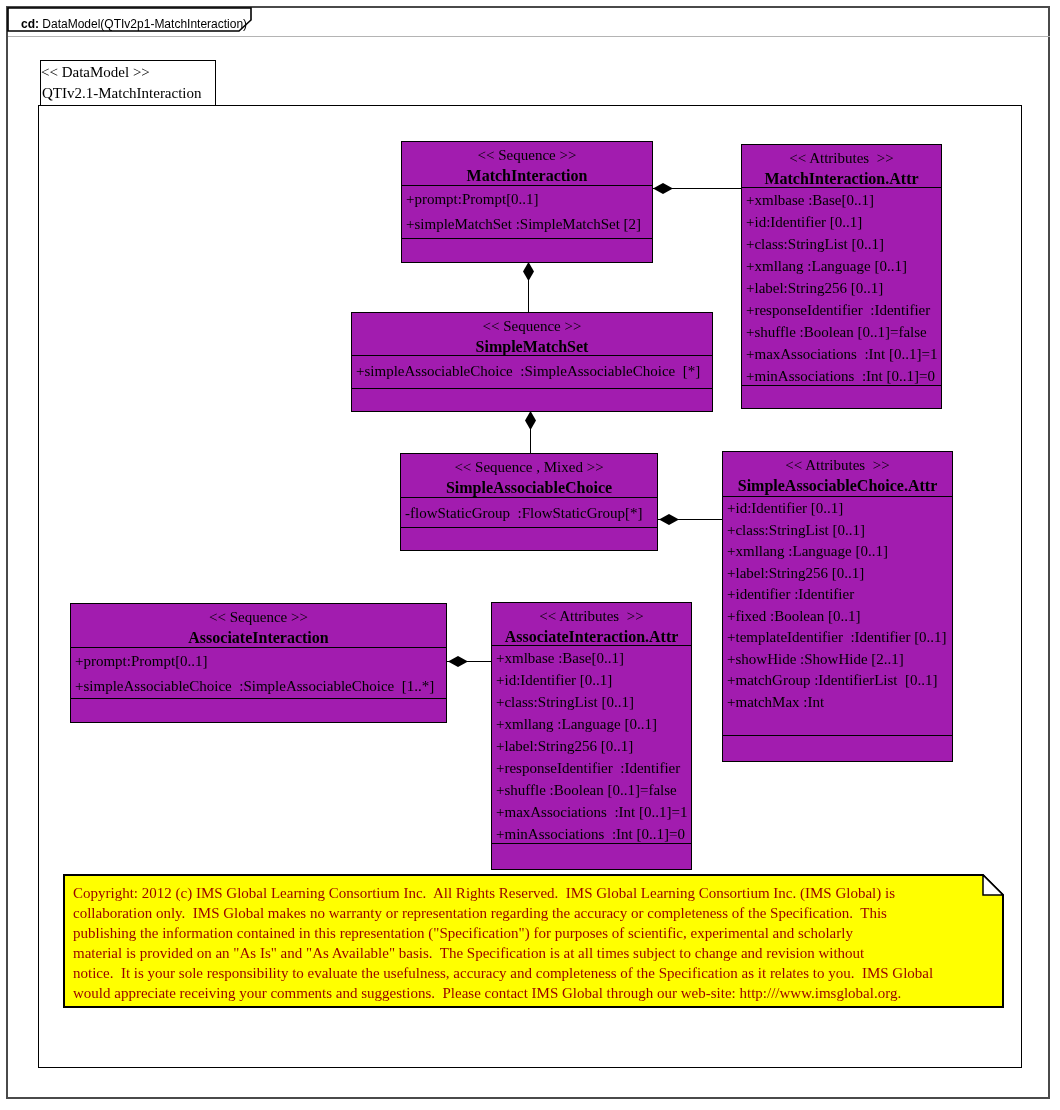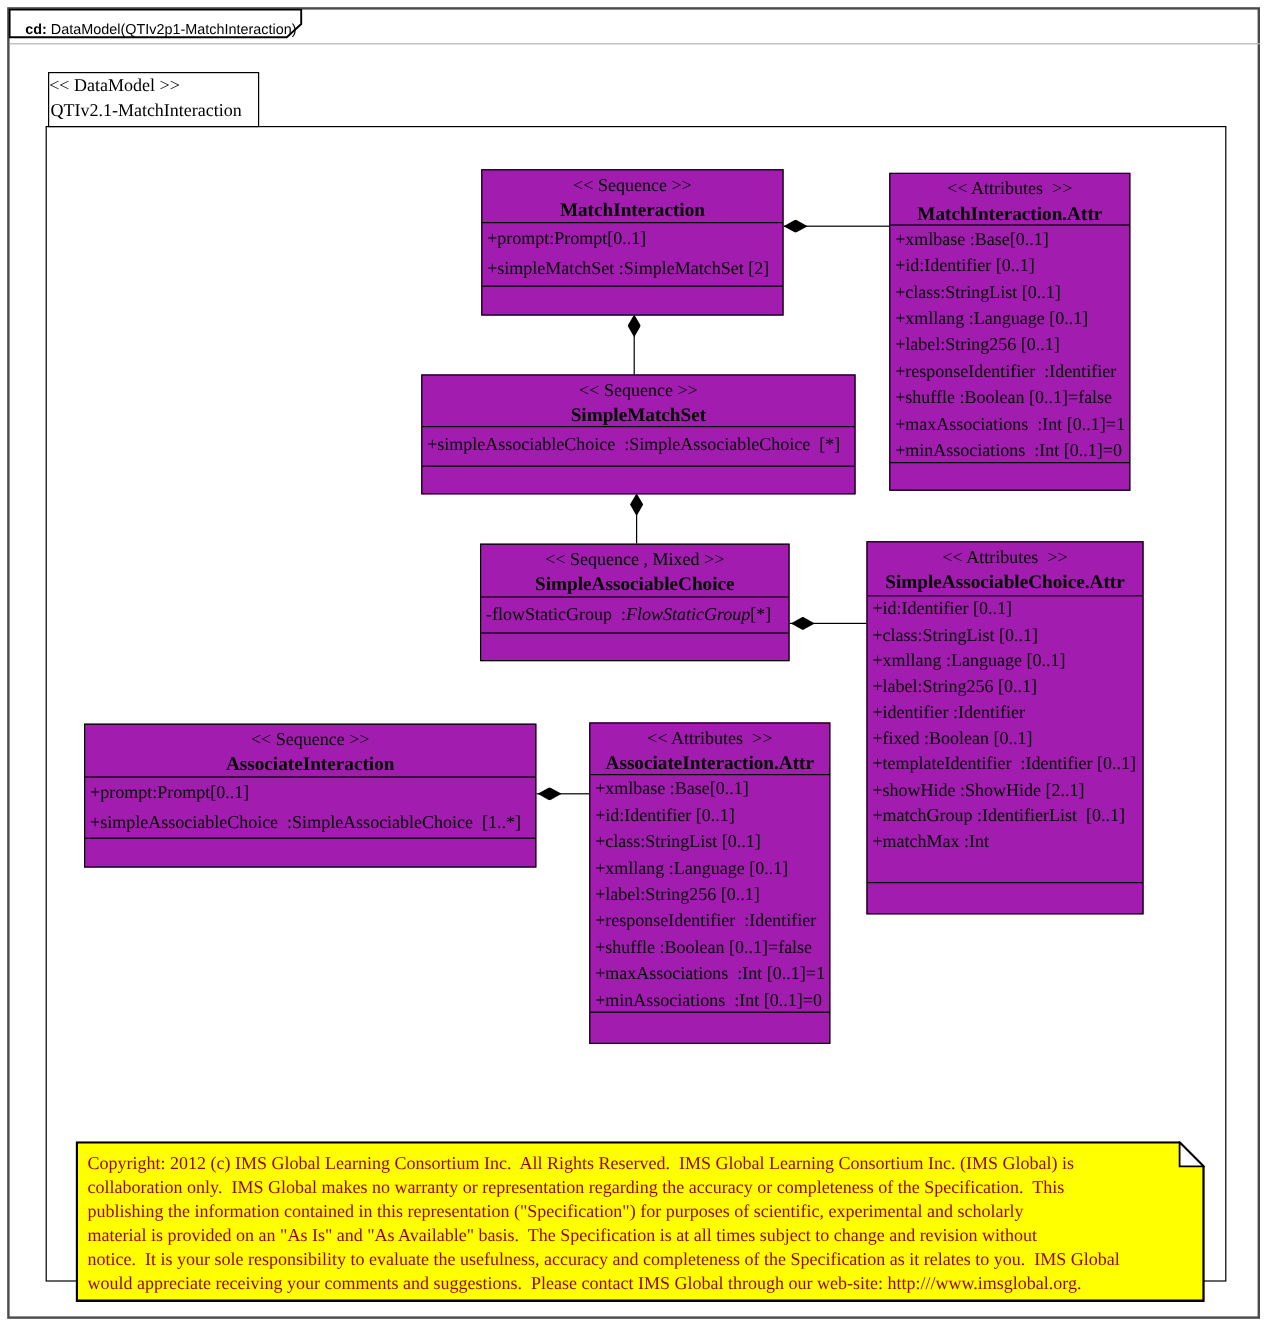--- a/index.html
+++ b/index.html
@@ -20,28 +20,28 @@
   .uml-class{position:absolute;border:1px solid #000;background:#a21caf;box-sizing:border-box;}
   .uml-class .head{border-bottom:1px solid #000;text-align:center;box-sizing:border-box;padding-top:4px;overflow:hidden;}
   .uml-class .stereo{font-size:15px;line-height:19px;white-space:pre;}
   .uml-class .cname{font-size:16px;font-weight:bold;line-height:21px;white-space:pre;}
   .uml-class .attrs{border-bottom:1px solid #000;box-sizing:border-box;padding:1px 0 0 4px;overflow:hidden;}
   .uml-class .attr{font-size:15px;line-height:22px;white-space:pre;}
   .uml-class .attrs.rows25 .attr{line-height:25px;}
   .uml-class .attrs.rows26 .attr{line-height:28px;}
   .uml-class .attrs.rows21 .attr{line-height:21.5px;}
   .uml-class .empty{box-sizing:border-box;}
-  .italic{font-style:italic;}
+  .italic{}
 
   .hline{position:absolute;height:1px;background:#000;}
   .vline{position:absolute;width:1px;background:#000;}
   .diamond-h{position:absolute;width:20px;height:11px;background:#000;clip-path:polygon(0 50%,50% 0,100% 50%,50% 100%);}
   .diamond-v{position:absolute;width:11px;height:19px;background:#000;clip-path:polygon(50% 0,100% 50%,50% 100%,0 50%);}
 
-  .note{position:absolute;left:63px;top:951px;width:941px;height:158px;border-radius:31px;}
+  .note{position:absolute;left:63px;top:874px;width:941px;height:158px;border-radius:31px;}
   .note-text{position:absolute;left:10px;top:9px;right:6px;bottom:4px;overflow:hidden;}
   .note-line{font-size:15px;line-height:20px;white-space:pre;}
 </style>
 </head>
 <body>
 
 <div class="page-frame"></div>
 <div class="under-tab-line"></div>
 <div class="tab">
   <svg width="246" height="26">

